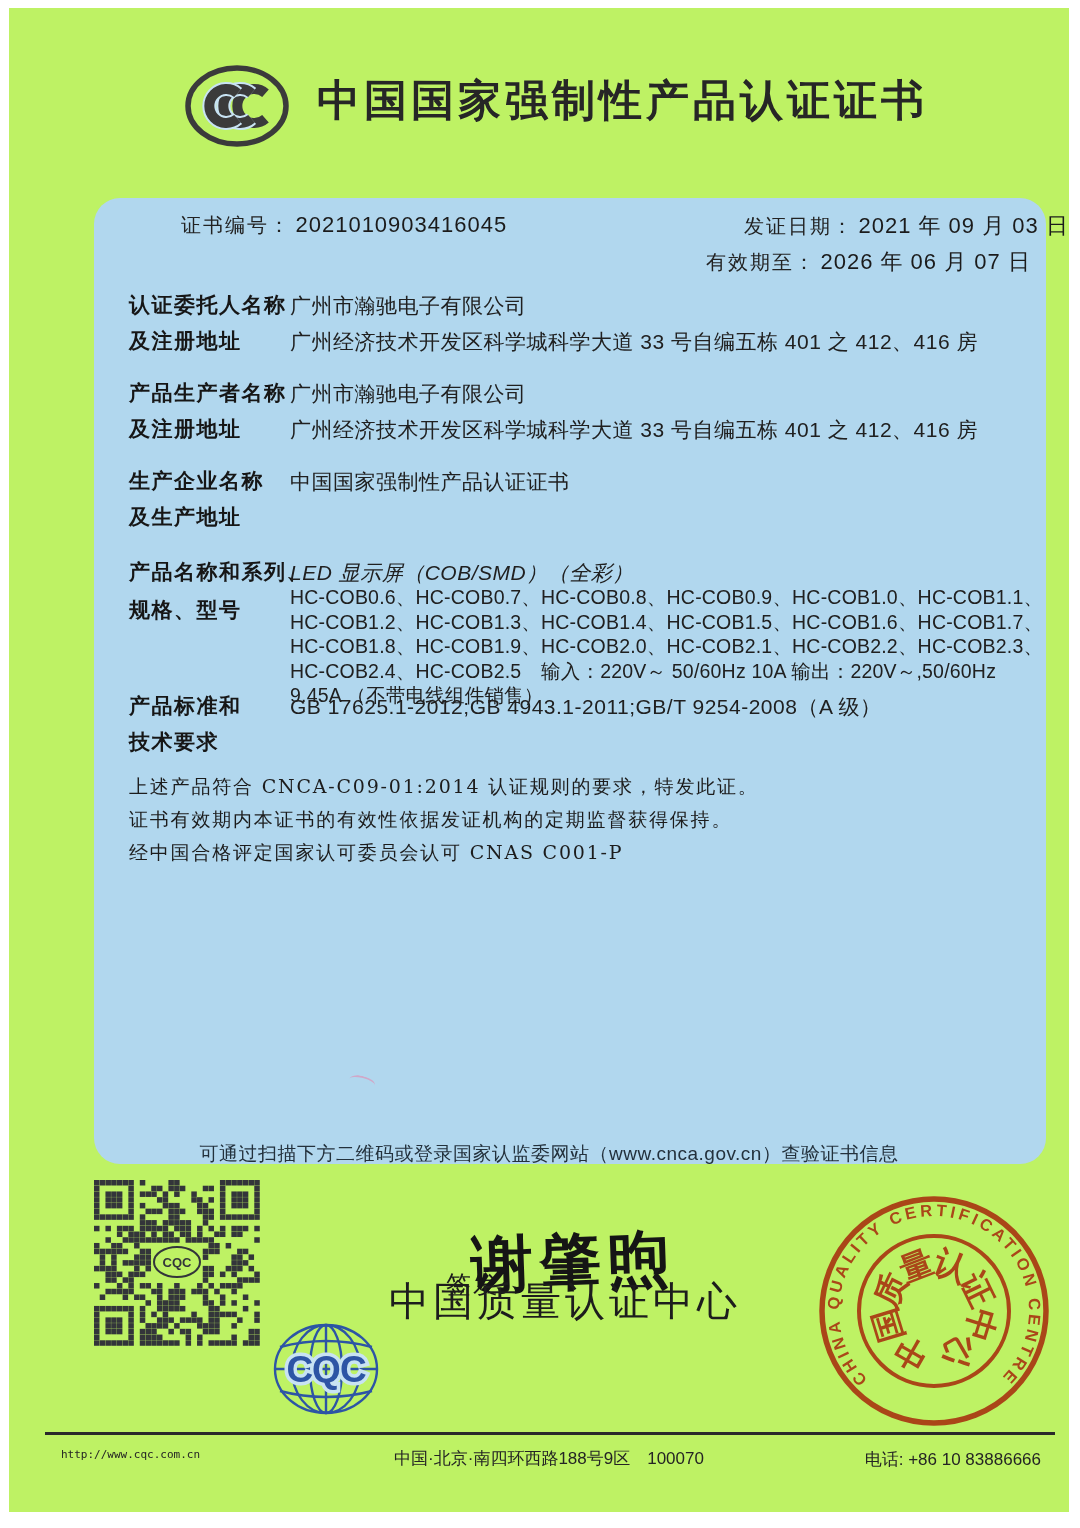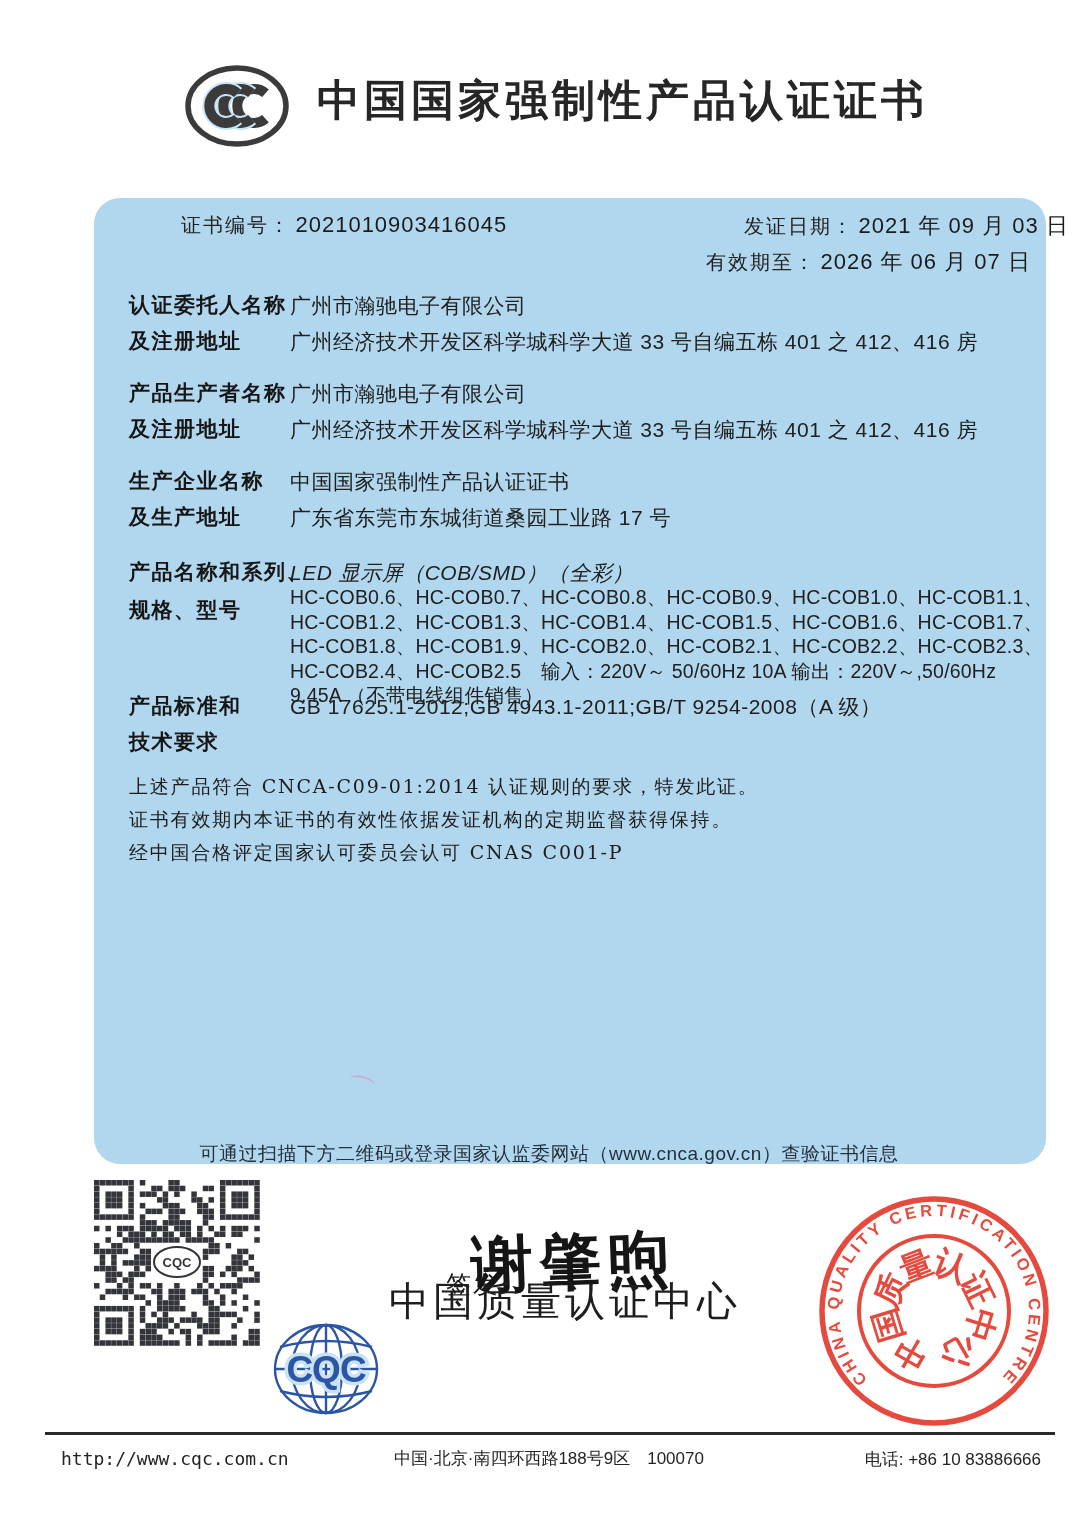--- a/index.html
+++ b/index.html
@@ -1,18 +1,18 @@
 <!DOCTYPE html>
 <html><head>
 <meta charset="utf-8">
 <style>
   html,body{margin:0;padding:0;background:#9fb3bf;}
   #page{
     position:relative; width:1080px; height:1528px; margin:0 auto;
-    background:#ffffff;
+    background:#bef264;
     border-top:8px solid #fff; border-left:9px solid #fff;
     border-right:11px solid #fff; border-bottom:16px solid #fff;
     box-sizing:border-box; overflow:hidden;
     font-family:"Liberation Sans", sans-serif; color:#1f1f1f;
   }
   .abs{position:absolute;}
   
   .page-title{
     left:308px; top:64px; font-size:43px; font-weight:700; color:#262626;
     letter-spacing:4px; white-space:nowrap;
@@ -53,21 +53,21 @@
   .signature{
     left:462px; top:1212px; font-size:62px; font-weight:600; color:#151515;
     font-family:"DejaVu Serif","Liberation Serif",serif;
     transform:rotate(-2deg); letter-spacing:6px; white-space:nowrap;
   }
   .issuer-name{
     left:380px; top:1266px; font-size:40px; font-weight:500; color:#1d1d1d;
     letter-spacing:4px; white-space:nowrap;
   }
   .footer-line{left:36px; top:1424px; width:1010px; height:3px; background:#2a2a2a;}
-  .footer-url{left:52px; top:1440px; font-size:18px; color:#242424;}
+  .footer-url{left:52px; top:1440px; font-size:11px; color:#242424;}
   .footer-address{left:0; top:1439px; width:1080px; text-align:center; font-size:17px; color:#242424;}
   .footer-phone{right:28px; top:1440px; font-size:17px; color:#242424;}
   .serial{left:52px; top:1462px; white-space:nowrap;}
   .serial-prefix{font-family:"DejaVu Serif",serif; font-size:26px; color:#d8453c; vertical-align:6px;}
   .serial-number{
     font-family:"DejaVu Sans Mono","Liberation Mono",monospace;
     font-size:42px; color:#d8453c; letter-spacing:4px; margin-left:14px; font-weight:500;
   }
   .stamp{mix-blend-mode:multiply; opacity:0.92;}
   .artifact{
@@ -114,21 +114,20 @@
   <div class="abs fvalue" style="top:320px;">广州经济技术开发区科学城科学大道 33 号自编五栋 401 之 412、416 房</div>
 
   <div class="abs flabel" style="top:371px;">产品生产者名称</div>
   <div class="abs fvalue" style="top:372px;">广州市瀚驰电子有限公司</div>
   <div class="abs flabel" style="top:407px;">及注册地址</div>
   <div class="abs fvalue" style="top:408px;">广州经济技术开发区科学城科学大道 33 号自编五栋 401 之 412、416 房</div>
 
   <div class="abs flabel" style="top:459px;">生产企业名称</div>
   <div class="abs fvalue" style="top:460px;">中国国家强制性产品认证证书</div>
   <div class="abs flabel" style="top:495px;">及生产地址</div>
-  <div class="abs fvalue" style="top:496px;">广东省东莞市东城街道桑园工业路 17 号</div>
 
   <div class="abs flabel" style="top:550px;">产品名称和系列、</div>
   <div class="abs fvalue" style="top:551px;font-style:italic;">LED 显示屏（COB/SMD）（全彩）</div>
   <div class="abs flabel" style="top:588px;">规格、型号</div>
   <div class="abs fvalue-block" style="top:577px;">HC-COB0.6、HC-COB0.7、HC-COB0.8、HC-COB0.9、HC-COB1.0、HC-COB1.1、HC-COB1.2、HC-COB1.3、HC-COB1.4、HC-COB1.5、HC-COB1.6、HC-COB1.7、HC-COB1.8、HC-COB1.9、HC-COB2.0、HC-COB2.1、HC-COB2.2、HC-COB2.3、HC-COB2.4、HC-COB2.5　输入：220V～ 50/60Hz 10A 输出：220V～,50/60Hz 9.45A （不带电线组件销售）</div>
 
   <div class="abs flabel" style="top:684px;">产品标准和</div>
   <div class="abs fvalue" style="top:685px;">GB 17625.1-2012;GB 4943.1-2011;GB/T 9254-2008（A 级）</div>
   <div class="abs flabel" style="top:720px;">技术要求</div>
 

